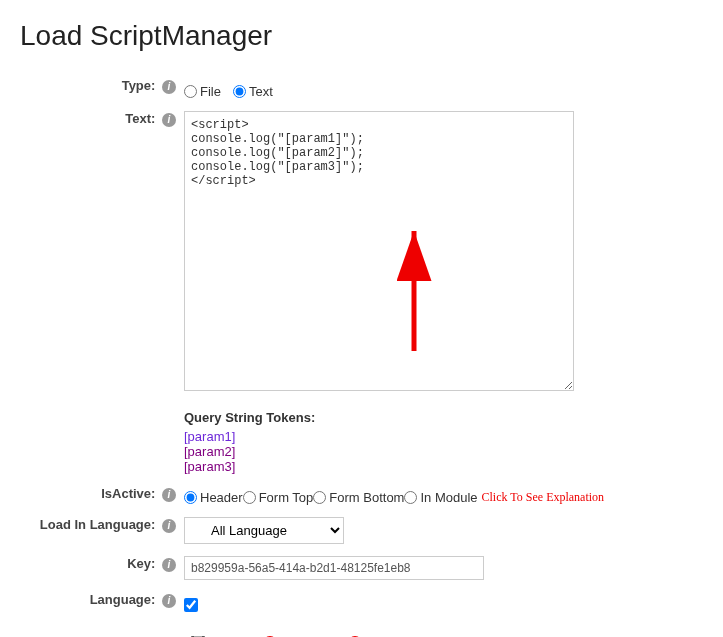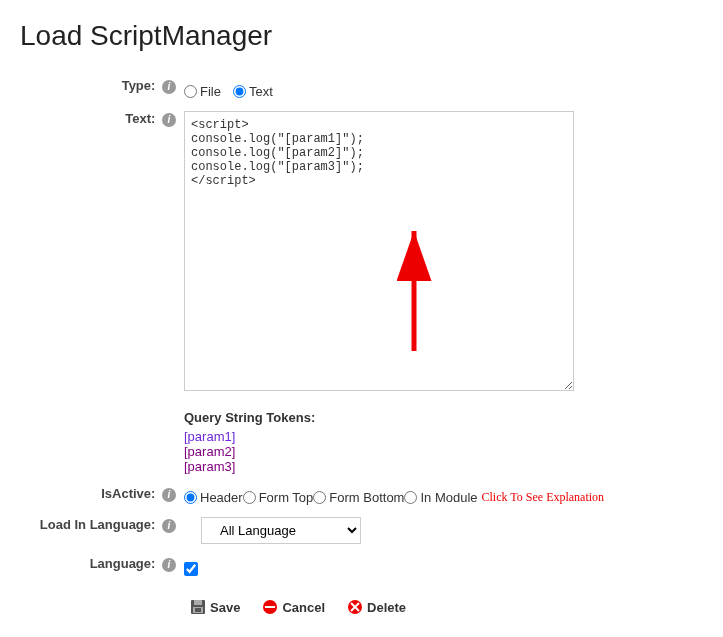--- a/index.html
+++ b/index.html
@@ -105,26 +105,25 @@
       cursor: pointer;
     }
     .click-explanation {
       color: #e00;
       font-size: 12px;
       cursor: pointer;
       margin-left: 4px;
       font-family: Liberation Serif, serif;
     }
     .language-select {
-      padding: 4px 14px;
+      padding: 4px 22px;
       border: 1px solid #ccc;
       background: #fff;
       font-size: 13px;
       min-width: 160px;
-      margin-left: 17px;
     }
     .key-input {
       padding: 4px 6px;
       border: 1px solid #ccc;
       width: 300px;
       font-size: 12px;
       color: #555;
     }
     .checkbox-active {
       width: 14px;
@@ -280,20 +279,29 @@
         <td>
           <select class="language-select">
             <option>All Language</option>
             <option>English</option>
             <option>French</option>
             <option>Spanish</option>
           </select>
         </td>
       </tr>
 
+      <tr>
+        <td class="label-cell">
+          <span>Key:</span>
+          <span class="info-icon">i</span>
+        </td>
+        <td>
+          <input type="text" class="key-input" value="b829959a-56a5-414a-b2d1-48125fe1eb8" style="">
+        </td>
+      </tr>
 
       <tr>
         <td class="label-cell">
           <span>Language:</span>
           <span class="info-icon">i</span>
         </td>
         <td>
           <input type="checkbox" class="checkbox-active" checked="" style="">
         </td>
       </tr>

